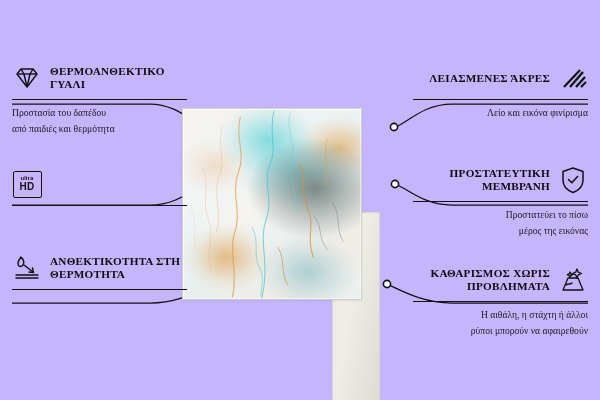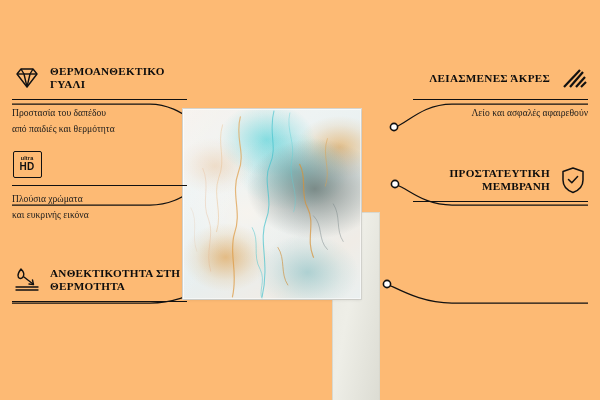--- a/index.html
+++ b/index.html
@@ -2,21 +2,21 @@
 <html><head>
 <meta charset="utf-8">
 <style>
   html,body{margin:0;padding:0;}
   body{
     width:600px;height:400px;overflow:hidden;
     background:#ffffff;
     font-family:"Liberation Serif", serif;
     color:#111111;
   }
-  #infographic{position:relative;width:600px;height:400px;background:#fdba74;}
+  #infographic{position:relative;width:600px;height:400px;background:#c4b5fd;}
 
   
   #connectors{position:absolute;left:0;top:0;width:600px;height:400px;pointer-events:none;}
   #connectors path{fill:none;stroke:#111;stroke-width:1.25;}
   #connectors circle{fill:#fff;stroke:#111;stroke-width:1.6;}
 
   
   .product-wrap{
     position:absolute;left:182px;top:108px;width:180px;height:192px;
   }
@@ -146,34 +146,33 @@
               <path d="M20,3 L17,8 L14,21"></path>
           </g>
         </svg>
       </span>
       <span class="f-title">ΘΕΡΜΟΑΝΘΕΚΤΙΚΟ ΓΥΑΛΙ</span>
     </div>
     <div class="f-rule"></div>
     <div class="f-desc">Προστασία του δαπέδου<br>από παιδιές και θερμότητα</div>
   </div>
 
-  <div class="feature left" style="top:148px;">
+  <div class="feature left" style="top:168px;">
     <div class="f-head">
       <span class="f-icon">
         <span class="hd-badge">
           <span class="u">ultra</span>
           <span class="h">HD</span>
         </span>
       </span>
     </div>
     <div class="f-rule"></div>
-    <div class="f-desc">Πλούσια χρώματα<br>και ευκρινής εικόνα</div>
-  </div>
-
-  <div class="feature left" style="top:264px;">
+  </div>
+
+  <div class="feature left" style="top:252px;">
     <div class="f-head">
       <span class="f-icon">
         <svg width="28" height="26" viewBox="0 0 28 26">
           <g fill="none" stroke="#111" stroke-width="1.4" stroke-linecap="round" stroke-linejoin="round">
             <path d="M8,2 C11,5 12,7 10,10 C8,12.5 5,11.5 5,8.5 C5,6 6.5,4 8,2 Z"></path>
             <path d="M11,10 L20,17"></path>
             <path d="M16,17 L20.5,17.6 L19.5,13"></path>
             <path d="M3,20 H25"></path>
               <path d="M3,23 H25"></path>
           </g>
@@ -192,32 +191,50 @@
             <path d="M5,21 L21,4"></path>
               <path d="M11,21 L24,6"></path>
               <path d="M17,21 L26,11"></path>
               <path d="M22,21 L27,16"></path>
           </g>
         </svg>
       </span>
       <span class="f-title">ΛΕΙΑΣΜΕΝΕΣ ΆΚΡΕΣ</span>
     </div>
     <div class="f-rule"></div>
-    <div class="f-desc">Λείο και ασφαλές αφαιρεθούν</div>
+    <div class="f-desc">Λείο και εικόνα φινίρισμα</div>
   </div>
 
   <div class="feature right" style="top:164px;text-align:right;">
     <div class="f-head">
       <span class="f-icon">
         <svg width="26" height="28" viewBox="0 0 26 28">
           <g fill="none" stroke="#111" stroke-width="1.5" stroke-linecap="round" stroke-linejoin="round">
             <path d="M13,2 L23,5.5 V14 C23,20 18.5,24.5 13,26.5 C7.5,24.5 3,20 3,14 V5.5 Z"></path>
             <path d="M8.5,13.5 L11.8,16.8 L17.6,10.6"></path>
           </g>
         </svg>
       </span>
       <span class="f-title">ΠΡΟΣΤΑΤΕΥΤΙΚΗ ΜΕΜΒΡΑΝΗ</span>
     </div>
     <div class="f-rule"></div>
-  </div>
-
+    <div class="f-desc">Προστατεύει το πίσω<br>μέρος της εικόνας</div>
+  </div>
+
+  <div class="feature right" style="top:264px;">
+    <div class="f-head">
+      <span class="f-icon">
+        <svg width="30" height="26" viewBox="0 0 30 26">
+          <g fill="none" stroke="#111" stroke-width="1.3" stroke-linecap="round" stroke-linejoin="round">
+            <path d="M5,23 L10,11 H20 L25,23 Z"></path>
+            <path d="M8,18 C10,16 12,18 14,16"></path>
+            <path d="M19,2 L20.3,5.2 L23.5,6.5 L20.3,7.8 L19,11 L17.7,7.8 L14.5,6.5 L17.7,5.2 Z"></path>
+            <path d="M12,5 L12.8,6.9 L14.7,7.7 L12.8,8.5 L12,10.4 L11.2,8.5 L9.3,7.7 L11.2,6.9 Z"></path>
+          </g>
+        </svg>
+      </span>
+      <span class="f-title">ΚΑΘΑΡΙΣΜΟΣ ΧΩΡΙΣ ΠΡΟΒΛΗΜΑΤΑ</span>
+    </div>
+    <div class="f-rule"></div>
+    <div class="f-desc">Η αιθάλη, η στάχτη ή άλλοι<br>ρύποι μπορούν να αφαιρεθούν</div>
+  </div>
 
 </div>
 
 </body></html>

